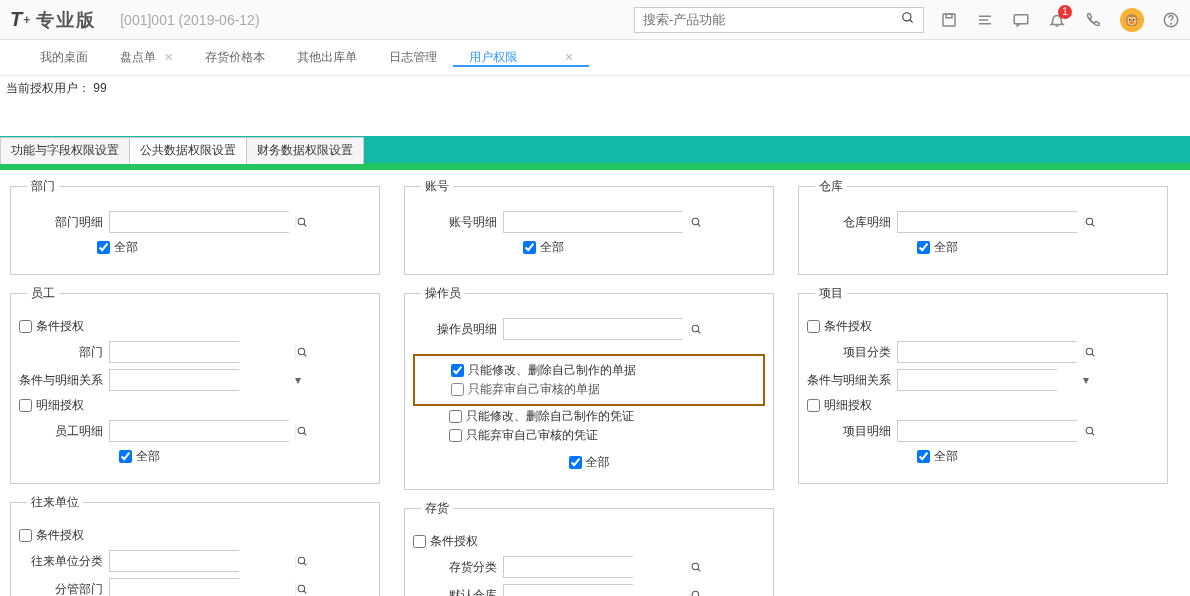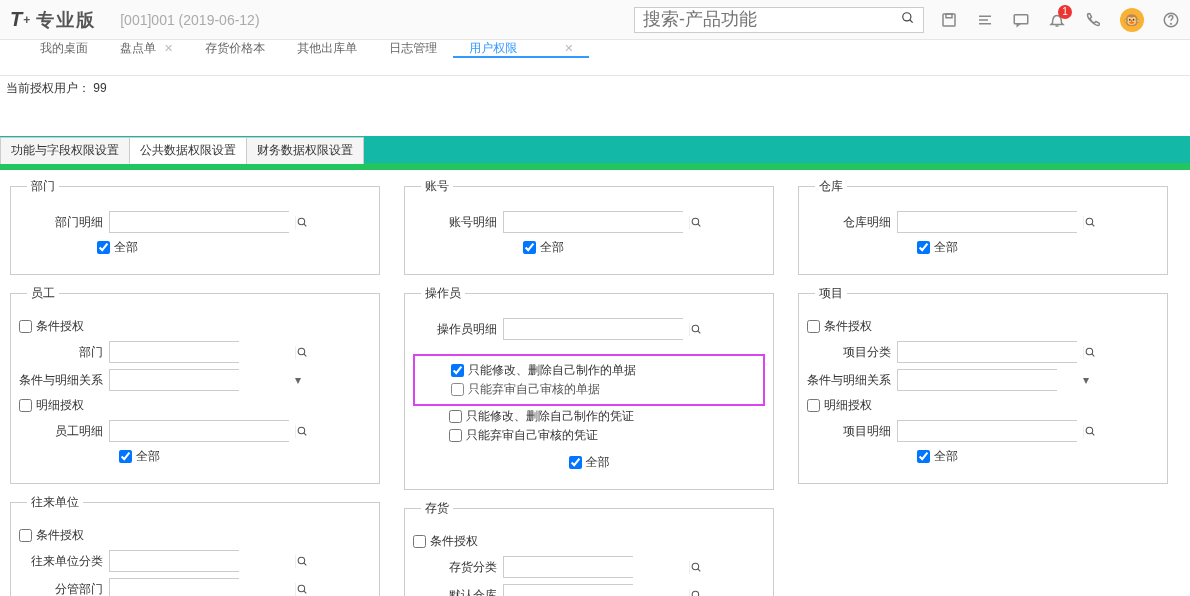--- a/index.html
+++ b/index.html
@@ -4,29 +4,29 @@
 <style>
 * { box-sizing: border-box; margin: 0; padding: 0; }
 body { font-family: "Microsoft YaHei", Arial, sans-serif; font-size: 12px; color: #333; background: #fff; width: 1190px; }
 .header { height: 40px; background: #fafafa; border-bottom: 1px solid #e5e5e5; display: flex; align-items: center; padding: 0 10px; }
 .logo { display: flex; align-items: center; font-size: 18px; font-weight: bold; color: #555; }
 .logo-t { font-style: italic; font-weight: bold; font-size: 20px; color: #444; }
 .logo-plus { font-size: 12px; vertical-align: super; margin-left: 1px; }
 .logo-text { margin-left: 6px; letter-spacing: 2px; }
 .company-info { margin-left: 24px; color: #aaa; font-size: 14px; }
 .search-box { margin-left: auto; width: 290px; height: 26px; border: 1px solid #ccc; display: flex; align-items: center; background: #fff; }
-.search-input { flex: 1; border: none; outline: none; padding: 0 8px; font-size: 18px; color: #3b82f6; }
+.search-input { flex: 1; border: none; outline: none; padding: 0 8px; font-size: 13px; color: #3b82f6; }
 .search-icon { width: 30px; text-align: center; color: #555; font-size: 14px; }
 .header-icons { display: flex; align-items: center; margin-left: 16px; gap: 18px; }
 .hicon { width: 18px; height: 18px; color: #888; position: relative; display: flex; align-items: center; justify-content: center; }
 .hicon svg { width: 18px; height: 18px; }
 .badge { position: absolute; top: -6px; right: -6px; background: #e33; color: #fff; font-size: 10px; width: 14px; height: 14px; border-radius: 50%; display: flex; align-items: center; justify-content: center; }
 .monkey { width: 24px; height: 24px; background: #f9b233; border-radius: 50%; display: flex; align-items: center; justify-content: center; font-size: 14px; }
 
-.tabs { height: 36px; display: flex; align-items: flex-start; border-bottom: 1px solid #e5e5e5; padding-left: 24px; }
+.tabs { height: 36px; display: flex; align-items: center; border-bottom: 1px solid #e5e5e5; padding-left: 24px; }
 .tab { display: flex; align-items: center; padding: 0 16px; color: #666; cursor: pointer; position: relative; }
 .tab.active { color: #3399ff; gap: 39px; }
 .tab.active::after { content: ''; position: absolute; left: 0; right: 0; bottom: -1px; height: 2px; background: #3399ff; }
 .tab-close { margin-left: 8px; color: #bbb; font-size: 11px; }
 
 .authline { padding: 4px 6px; background: #fff; }
 .subtabs { display: flex; border-bottom: 7px solid #22c55e; background: #14b8a6; margin-top: 35px; }
 .subtab { border: 1px solid #ccc; border-bottom: none; padding: 4px 10px; margin-right: -1px; background: #f5f5f5; cursor: pointer; position: relative; top: 1px; }
 .subtab.active { background: #fff; border-bottom: 1px solid #fff; }
 
@@ -43,21 +43,21 @@
 .lookup .lbtn { width: 22px; display: flex; align-items: center; justify-content: center; border-left: 1px solid #eee; }
 .lookup .lbtn svg { width: 13px; height: 13px; }
 .sel { border: 1px solid #ccc; height: 22px; background: #fff; width: 130px; display: flex; align-items: center; }
 .sel input { flex: 1; border: none; outline: none; padding: 0 4px; height: 20px; }
 .sel .caret { width: 18px; text-align: center; color: #666; }
 .chk { display: flex; align-items: center; gap: 4px; }
 .chk input { width: 13px; height: 13px; }
 .indent { margin-left: 78px; }
 .center { justify-content: center; }
 .opcheck { display: flex; align-items: center; gap: 6px; margin: 2px 0 2px 36px; }
-.redbox { border: 2px solid #d946ef; padding: 4px 10px 4px 36px; margin-left: 0; position: relative; left: 0; }
+.redbox { border: 2px solid #a16207; padding: 4px 10px 4px 36px; margin-left: 0; position: relative; left: 0; }
 .redbox .opcheck { margin-left: 0; }
 
 </style>
 </head>
 <body>
 
 <div class="header">
   <div class="logo">
     <span class="logo-t">T</span>
       <span class="logo-plus">+</span>

